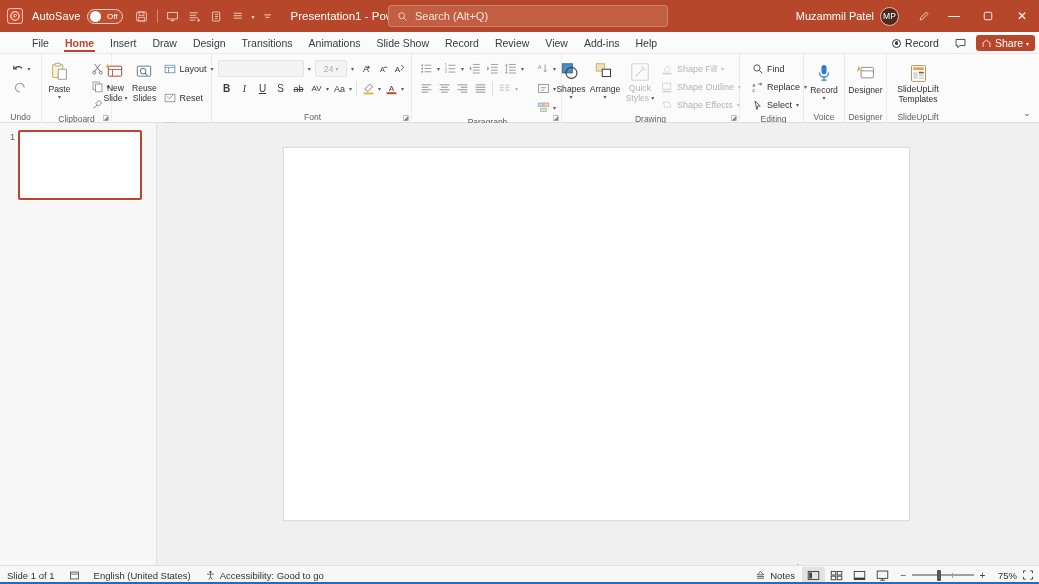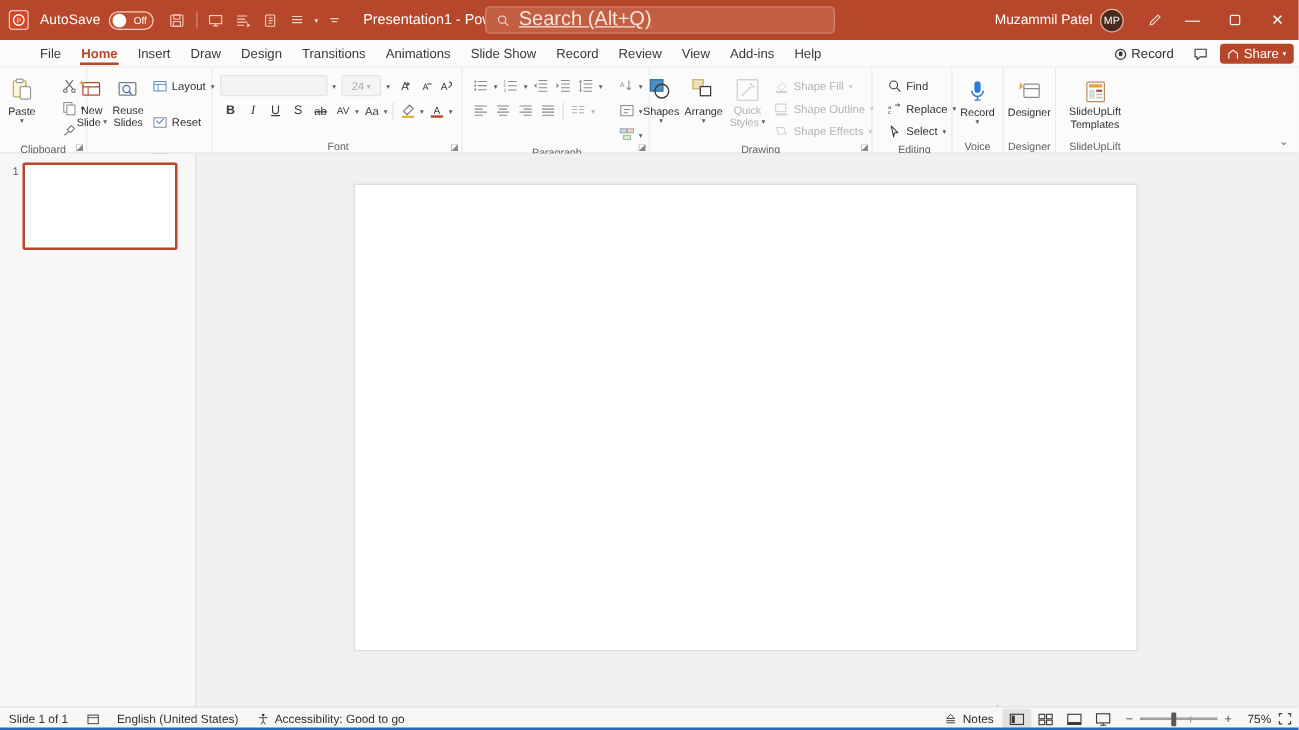--- a/index.html
+++ b/index.html
@@ -45,21 +45,21 @@
     margin-left: 13px; font-size: 11.5px; white-space: nowrap; color: #fff;
   }
   .searchwrap {
     position: absolute; left: 388px; top: 5px; width: 280px; height: 22px;
   }
   .searchbox {
     width: 100%; height: 100%; background: #c25f43; border-radius: 4px;
     display: flex; align-items: center; padding-left: 8px;
     border: 1px solid rgba(255,255,255,.22);
   }
-  .searchbox .stext { font-size: 16px; color: #f7e4de; margin-left: 7px; text-decoration: underline; }
+  .searchbox .stext { font-size: 11px; color: #f7e4de; margin-left: 7px; }
   .tb-right {
     position: absolute; right: 0; top: 0; height: 32px; display: flex; align-items: center;
   }
   .user-name { font-size: 11px; color: #fff; margin-right: 6px; white-space: nowrap; }
   .avatar {
     width: 19px; height: 19px; border-radius: 50%; background: #4a2a1d;
     color: #fff; font-size: 8.5px; display: flex; align-items: center; justify-content: center;
     border: 1px solid #e7b8a8; margin-right: 10px; letter-spacing: .2px;
   }
   .tb-icon {
@@ -327,20 +327,39 @@
             <path d="M3 13V7l5-4 5 4v6" fill="none" stroke="#fff" stroke-width="1.2" stroke-linejoin="round"></path>
           </svg>
         <span>Share</span>
         <span style="font-size:6px">▾</span>
       </div>
     </div>
   </div>
 
   <div class="ribbon">
 
+    <div class="rgroup" style="width:42px">
+      <div class="rgroup-body" style="flex-direction:column;align-items:center;gap:2px;padding-top:3px">
+        <div style="display:flex;align-items:center">
+          <div class="ibtn">
+            <svg width="14" height="14" viewBox="0 0 16 16">
+                <path d="M4 7.5c2.5-3 7-2.8 8.5-.2" fill="none" stroke="#3b3a39" stroke-width="1.3"></path>
+                <path d="M3.2 4.3V8h3.6" fill="none" stroke="#3b3a39" stroke-width="1.3"></path>
+              </svg>
+          </div>
+          <span class="cart">▾</span>
+        </div>
+        <div class="ibtn">
+          <svg width="14" height="14" viewBox="0 0 16 16">
+              <path d="M12.8 7.5A5 5 0 1 0 8 12.6" fill="none" stroke="#a19f9d" stroke-width="1.3"></path>
+            </svg>
+        </div>
+      </div>
+      <div class="rgroup-title">Undo</div>
+    </div>
 
     <div class="rgroup" style="width:70px">
       <div class="rgroup-body" style="gap:12px;padding-top:1px">
         <div class="bigbtn" style="width:34px">
           <div class="bi">
             <svg width="22" height="22" viewBox="0 0 24 24">
                 <rect x="4" y="4" width="11" height="14" rx="1" fill="#fdf3d6" stroke="#c8ab5c" stroke-width="1.1"></rect>
                 <rect x="6.5" y="2.5" width="6" height="3" rx="1" fill="#fff" stroke="#9a9a9a" stroke-width="1"></rect>
                 <rect x="10" y="9" width="9" height="11" rx="1" fill="#fff" stroke="#9a9a9a" stroke-width="1.1"></rect>
               </svg>

